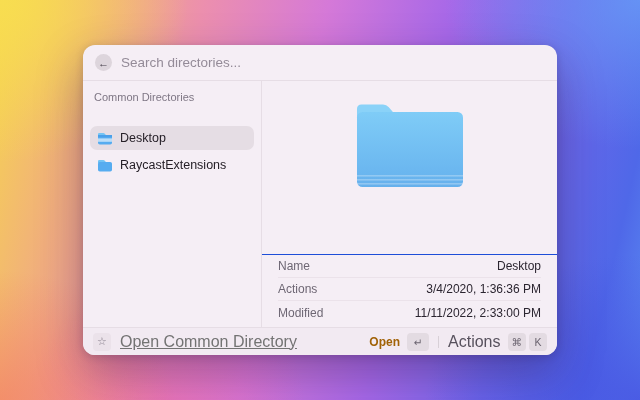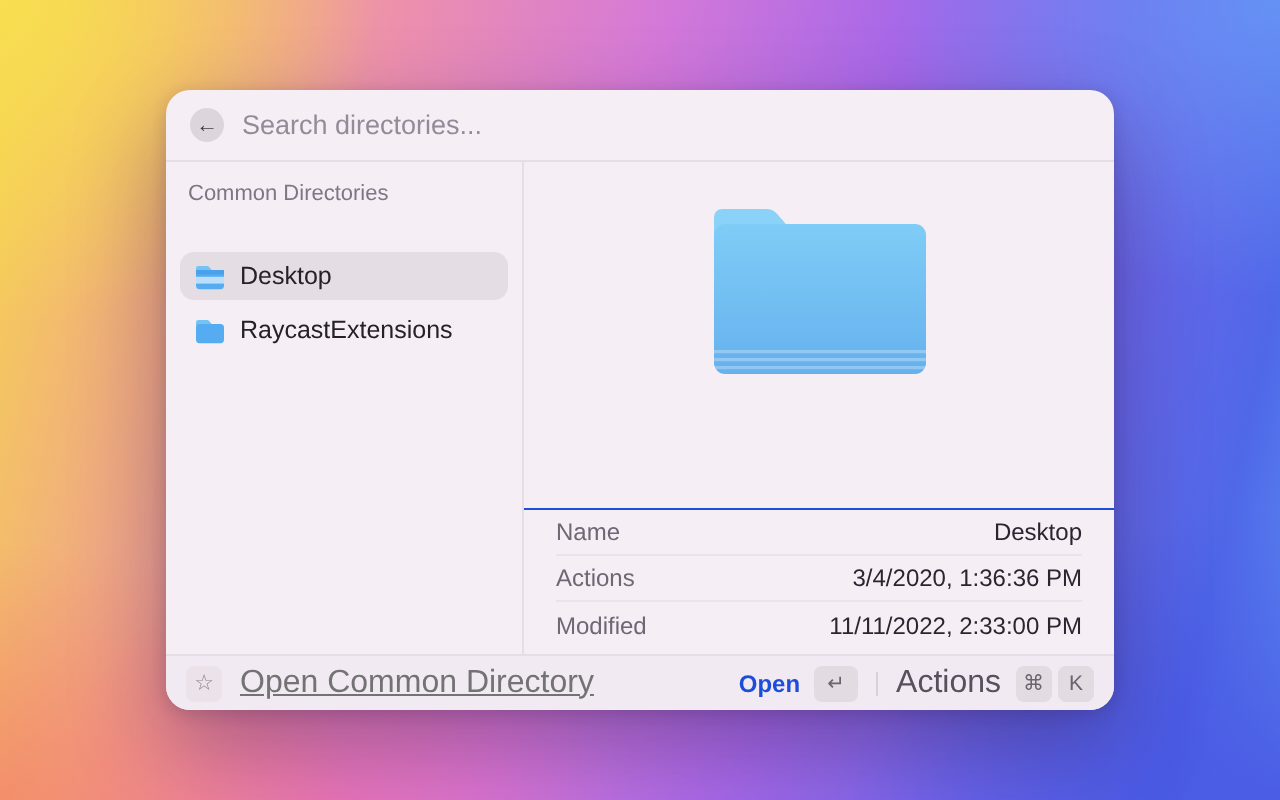--- a/index.html
+++ b/index.html
@@ -44,21 +44,21 @@
   .drow:last-child { border-bottom:none;text-align:center; }
   .dlabel { font-size:12px; color:#6e6774; }
   .dvalue { font-size:12px; color:#2b2530; font-weight:500; }
   
   .actionbar { height:28px; flex:0 0 28px; border-top:1px solid #e6dde5; background:#f2eaf2;
     display:flex; align-items:center; padding:0 10px; }
   .fav-key { width:18px; height:18px; border-radius:4px; background:#ebe2ea; color:#8d8591;
     display:flex; align-items:center; justify-content:center; font-size:11px; cursor:pointer; }
   .bar-label { margin-left:9px; font-size:16px; color:#737373;text-decoration:underline; }
   .spacer { flex:1; }
-  .open-label { font-size:12px; font-weight:700; color:#1d4ed8; margin-right:7px; }
+  .open-label { font-size:12px; font-weight:700; color:#a16207; margin-right:7px; }
   .key { min-width:18px; height:18px; padding:0 4px; border-radius:4px; background:#e3dbe2; color:#6b6470;
     display:flex; align-items:center; justify-content:center; font-size:10.5px; cursor:pointer; }
   .key.wide { min-width:22px; }
   .vdiv { width:1px; height:12px; background:#d8d0d7; margin:0 9px; }
   .actions-label { font-size:16px; color:#57515d; margin-right:7px; }
   .keyrow { display:flex; gap:3px; }
 </style>
 </head>
 <body>
 

